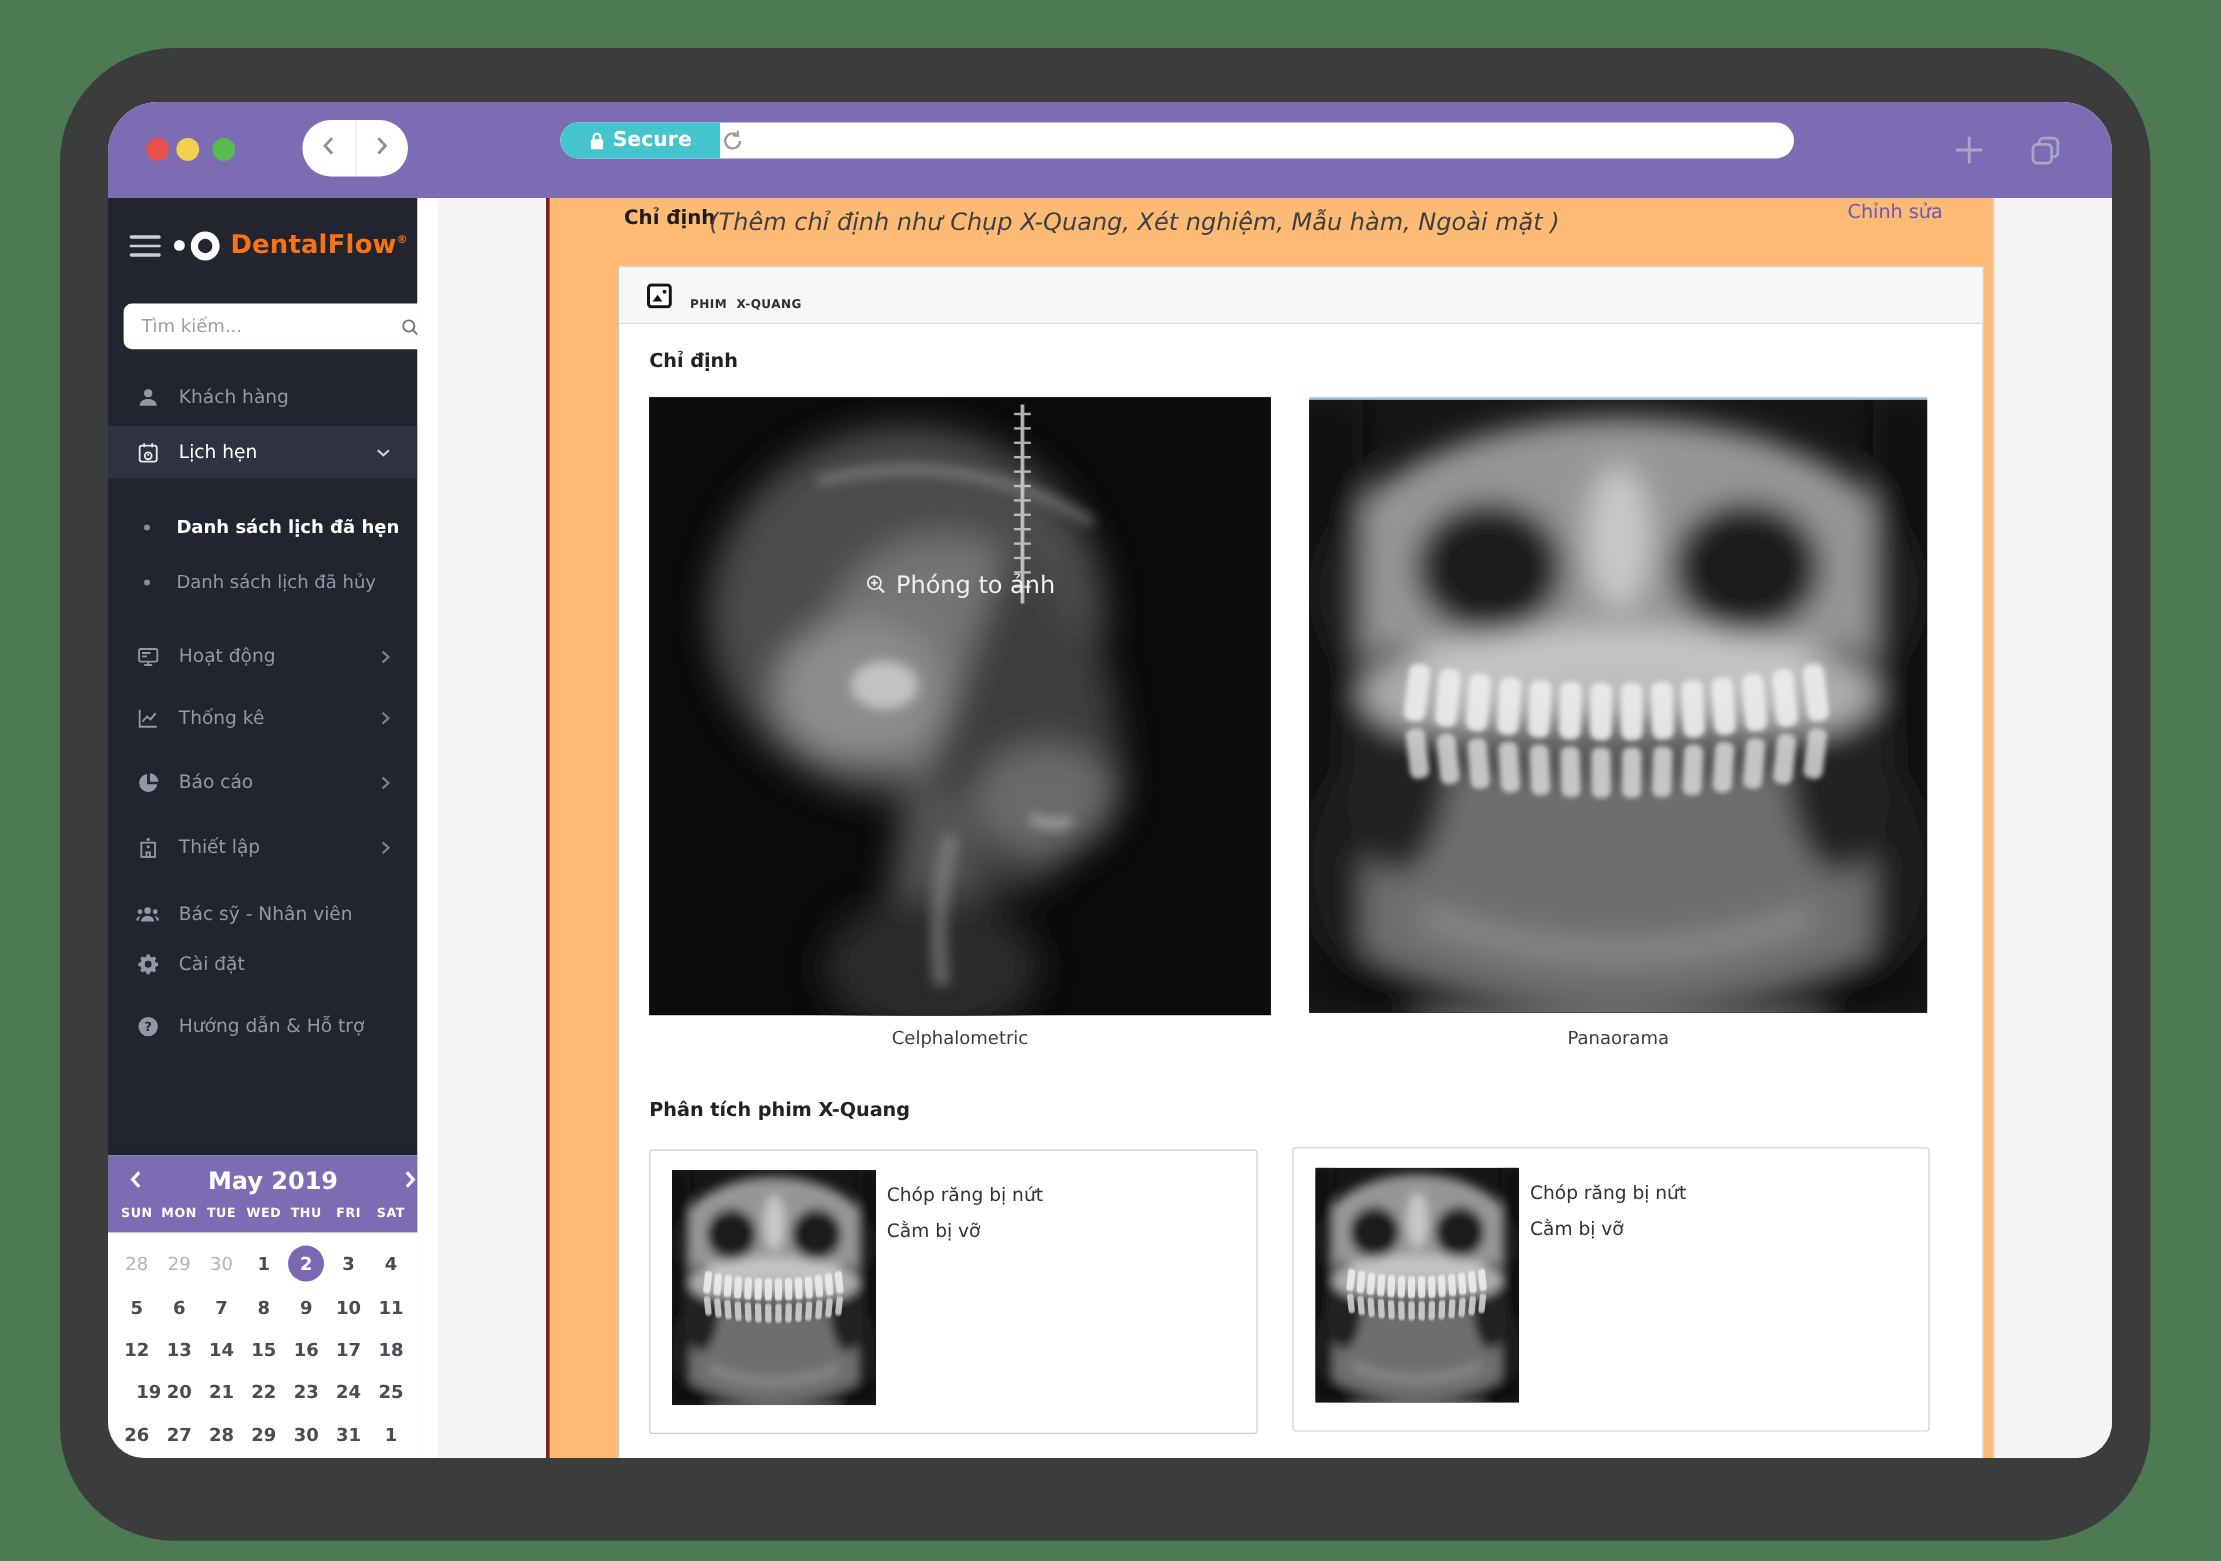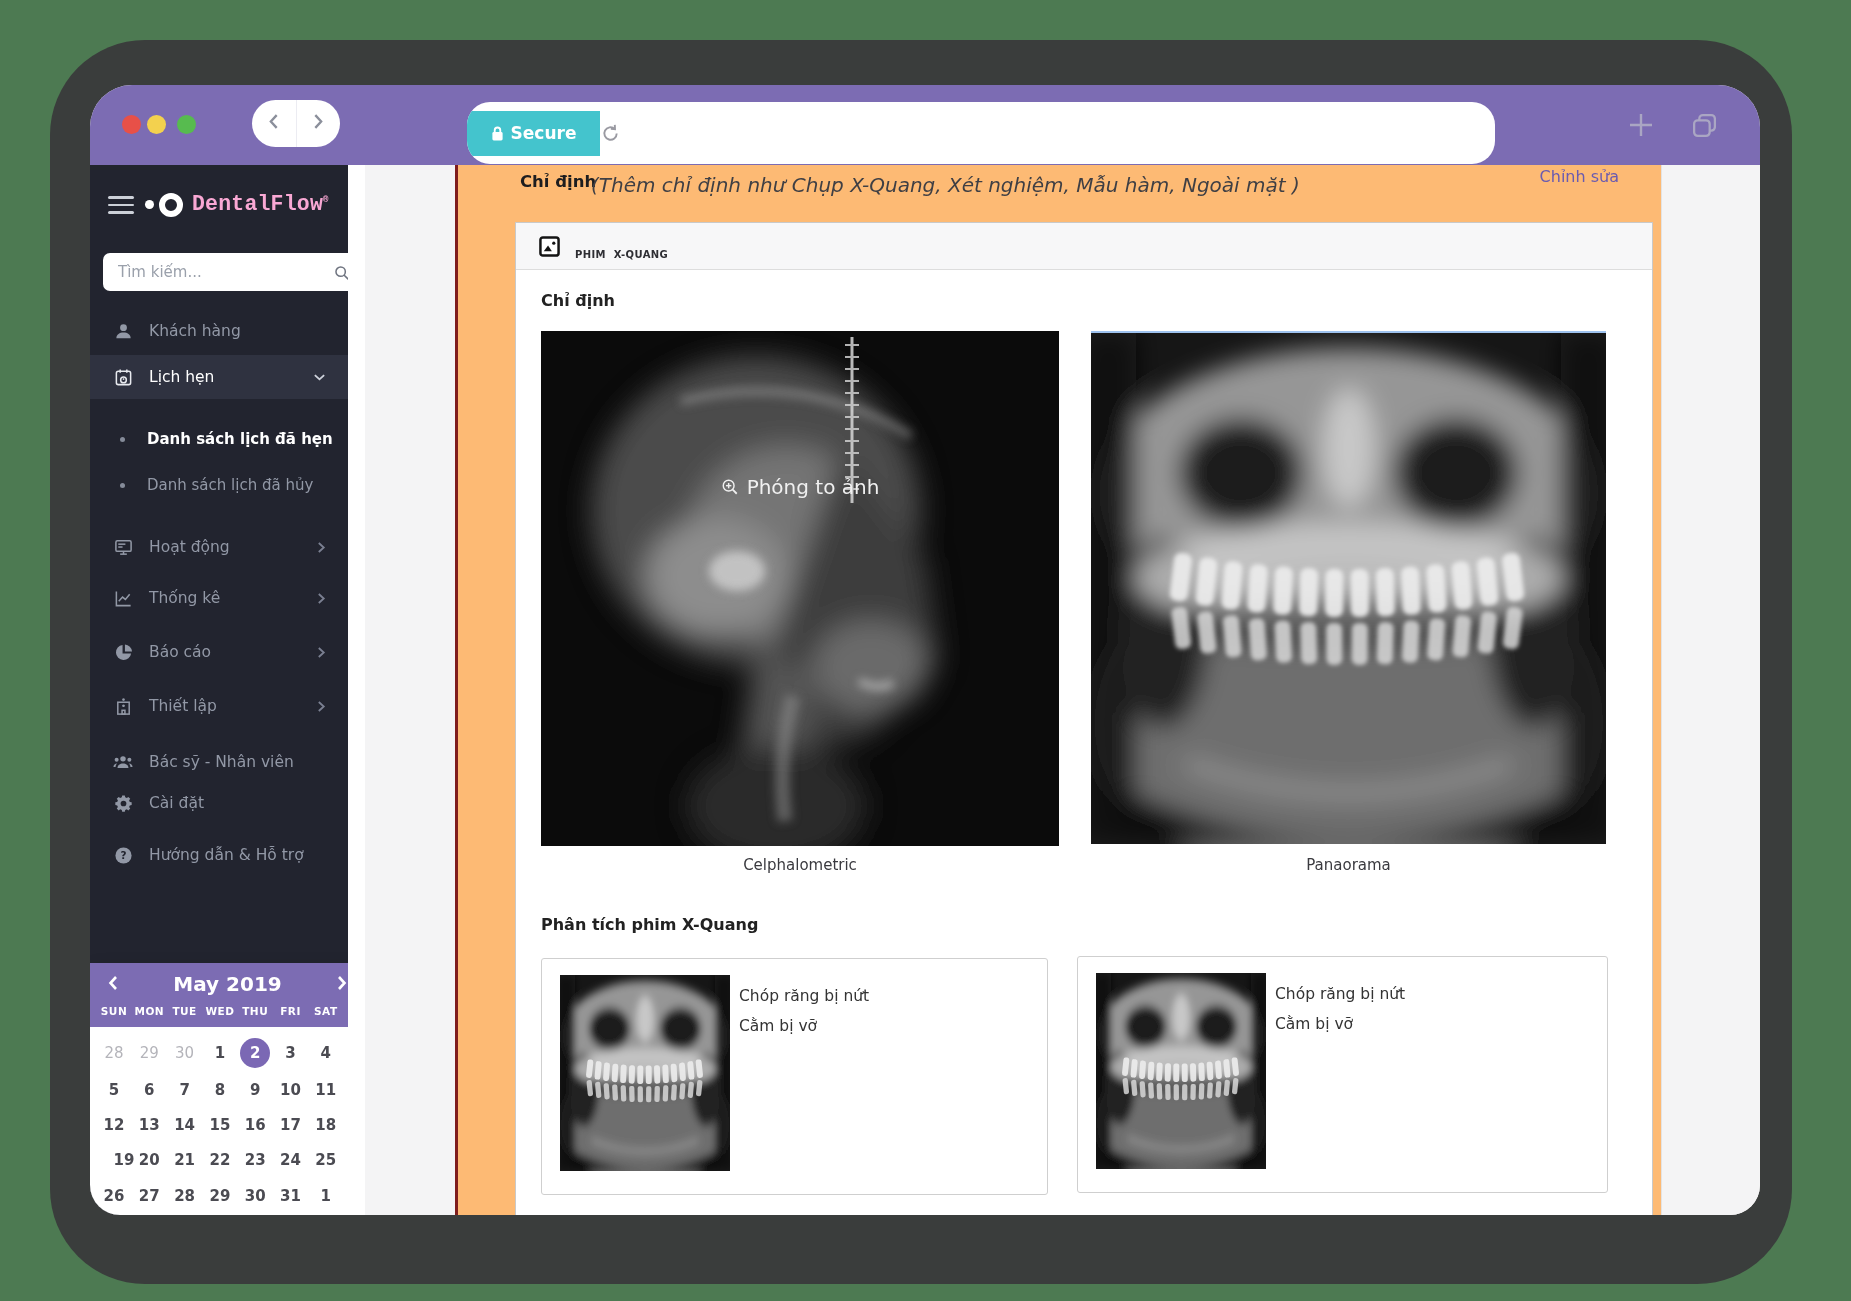--- a/index.html
+++ b/index.html
@@ -16,33 +16,33 @@
   .window{left:90px;top:85px;width:1670px;height:1130px;border-radius:42px 42px 30px 30px;overflow:hidden;background:#f4f4f5;}
   
   .chrome{left:0;top:0;width:1670px;height:80px;background:#7c6cb3;}
   .dot{width:19px;height:19px;border-radius:50%;top:30px;}
   .dot.r{left:32px;background:#e85048;}
   .dot.y{left:57px;background:#f3d14e;}
   .dot.g{left:87px;background:#57bb4f;}
   .navpill{left:162px;top:15px;width:88px;height:47px;background:#fff;border-radius:24px;display:flex;}
   .navpill .half{flex:1;display:flex;align-items:center;justify-content:center;cursor:pointer;}
   .navpill .half+.half{border-left:1px solid #ececf2;}
-  .urlpill{left:377px;top:17px;width:1028px;height:62px;background:#fff;border-radius:23px;display:flex;align-items:center;overflow:hidden;}
+  .urlpill{left:377px;top:17px;width:1028px;height:30px;background:#fff;border-radius:23px;display:flex;align-items:center;overflow:hidden;}
   .secure{width:133px;height:45px;background:#44c4cd;display:flex;align-items:center;justify-content:center;gap:7px;flex:none;}
   .secure span{color:#fff;font-size:17px;font-weight:600;}
   .urltext{margin-left:28px;font-size:19px;color:#6b6b6b;flex:1;}
   .reload{margin-right:16px;flex:none;display:flex;align-items:center;cursor:pointer;}
   .chromeicon{top:25px;cursor:pointer;}
   
   .sidebar{left:0;top:80px;width:258px;height:1050px;background:#22242f;}
   .hamburger{left:18px;top:31px;width:26px;cursor:pointer;}
   .hamburger i{display:block;height:2.5px;background:#ccd0d8;margin-bottom:5px;border-radius:2px;}
   .logo-dot{left:55px;top:35px;width:9px;height:9px;border-radius:50%;background:#fff;}
   .logo-ring{left:69px;top:28px;width:12px;height:12px;border:6px solid #fff;border-radius:50%;}
-  .brand{left:102px;top:27px;color:#f9a8d4;font-size:21.5px;font-weight:700;letter-spacing:.2px;font-family:Liberation Mono, monospace;}
+  .brand{left:102px;top:27px;color:#f97316;font-size:21.5px;font-weight:700;letter-spacing:.2px;}
   .brand sup{font-size:9px;}
   .searchbox{left:13px;top:88px;width:259px;height:38px;background:#fff;border-radius:7px;display:flex;align-items:center;}
   .searchbox input{border:none;outline:none;flex:1;margin-left:13px;font-size:15px;color:#444;font-family:inherit;background:transparent;}
   .searchbox input::placeholder{color:#9aa0ab;}
   .searchbox .sicon{margin-right:12px;display:flex;}
   .nav-item{left:0;width:258px;height:44px;display:flex;align-items:center;cursor:pointer;color:#9298a6;}
   .nav-item .nicon{width:22px;margin-left:22px;display:flex;justify-content:center;}
   .nav-item .nlabel{margin-left:15px;font-size:15.5px;}
   .nav-item .nchev{position:absolute;right:22px;display:flex;}
   .nav-item.active{background:#2f3240;color:#e8eaef;}

